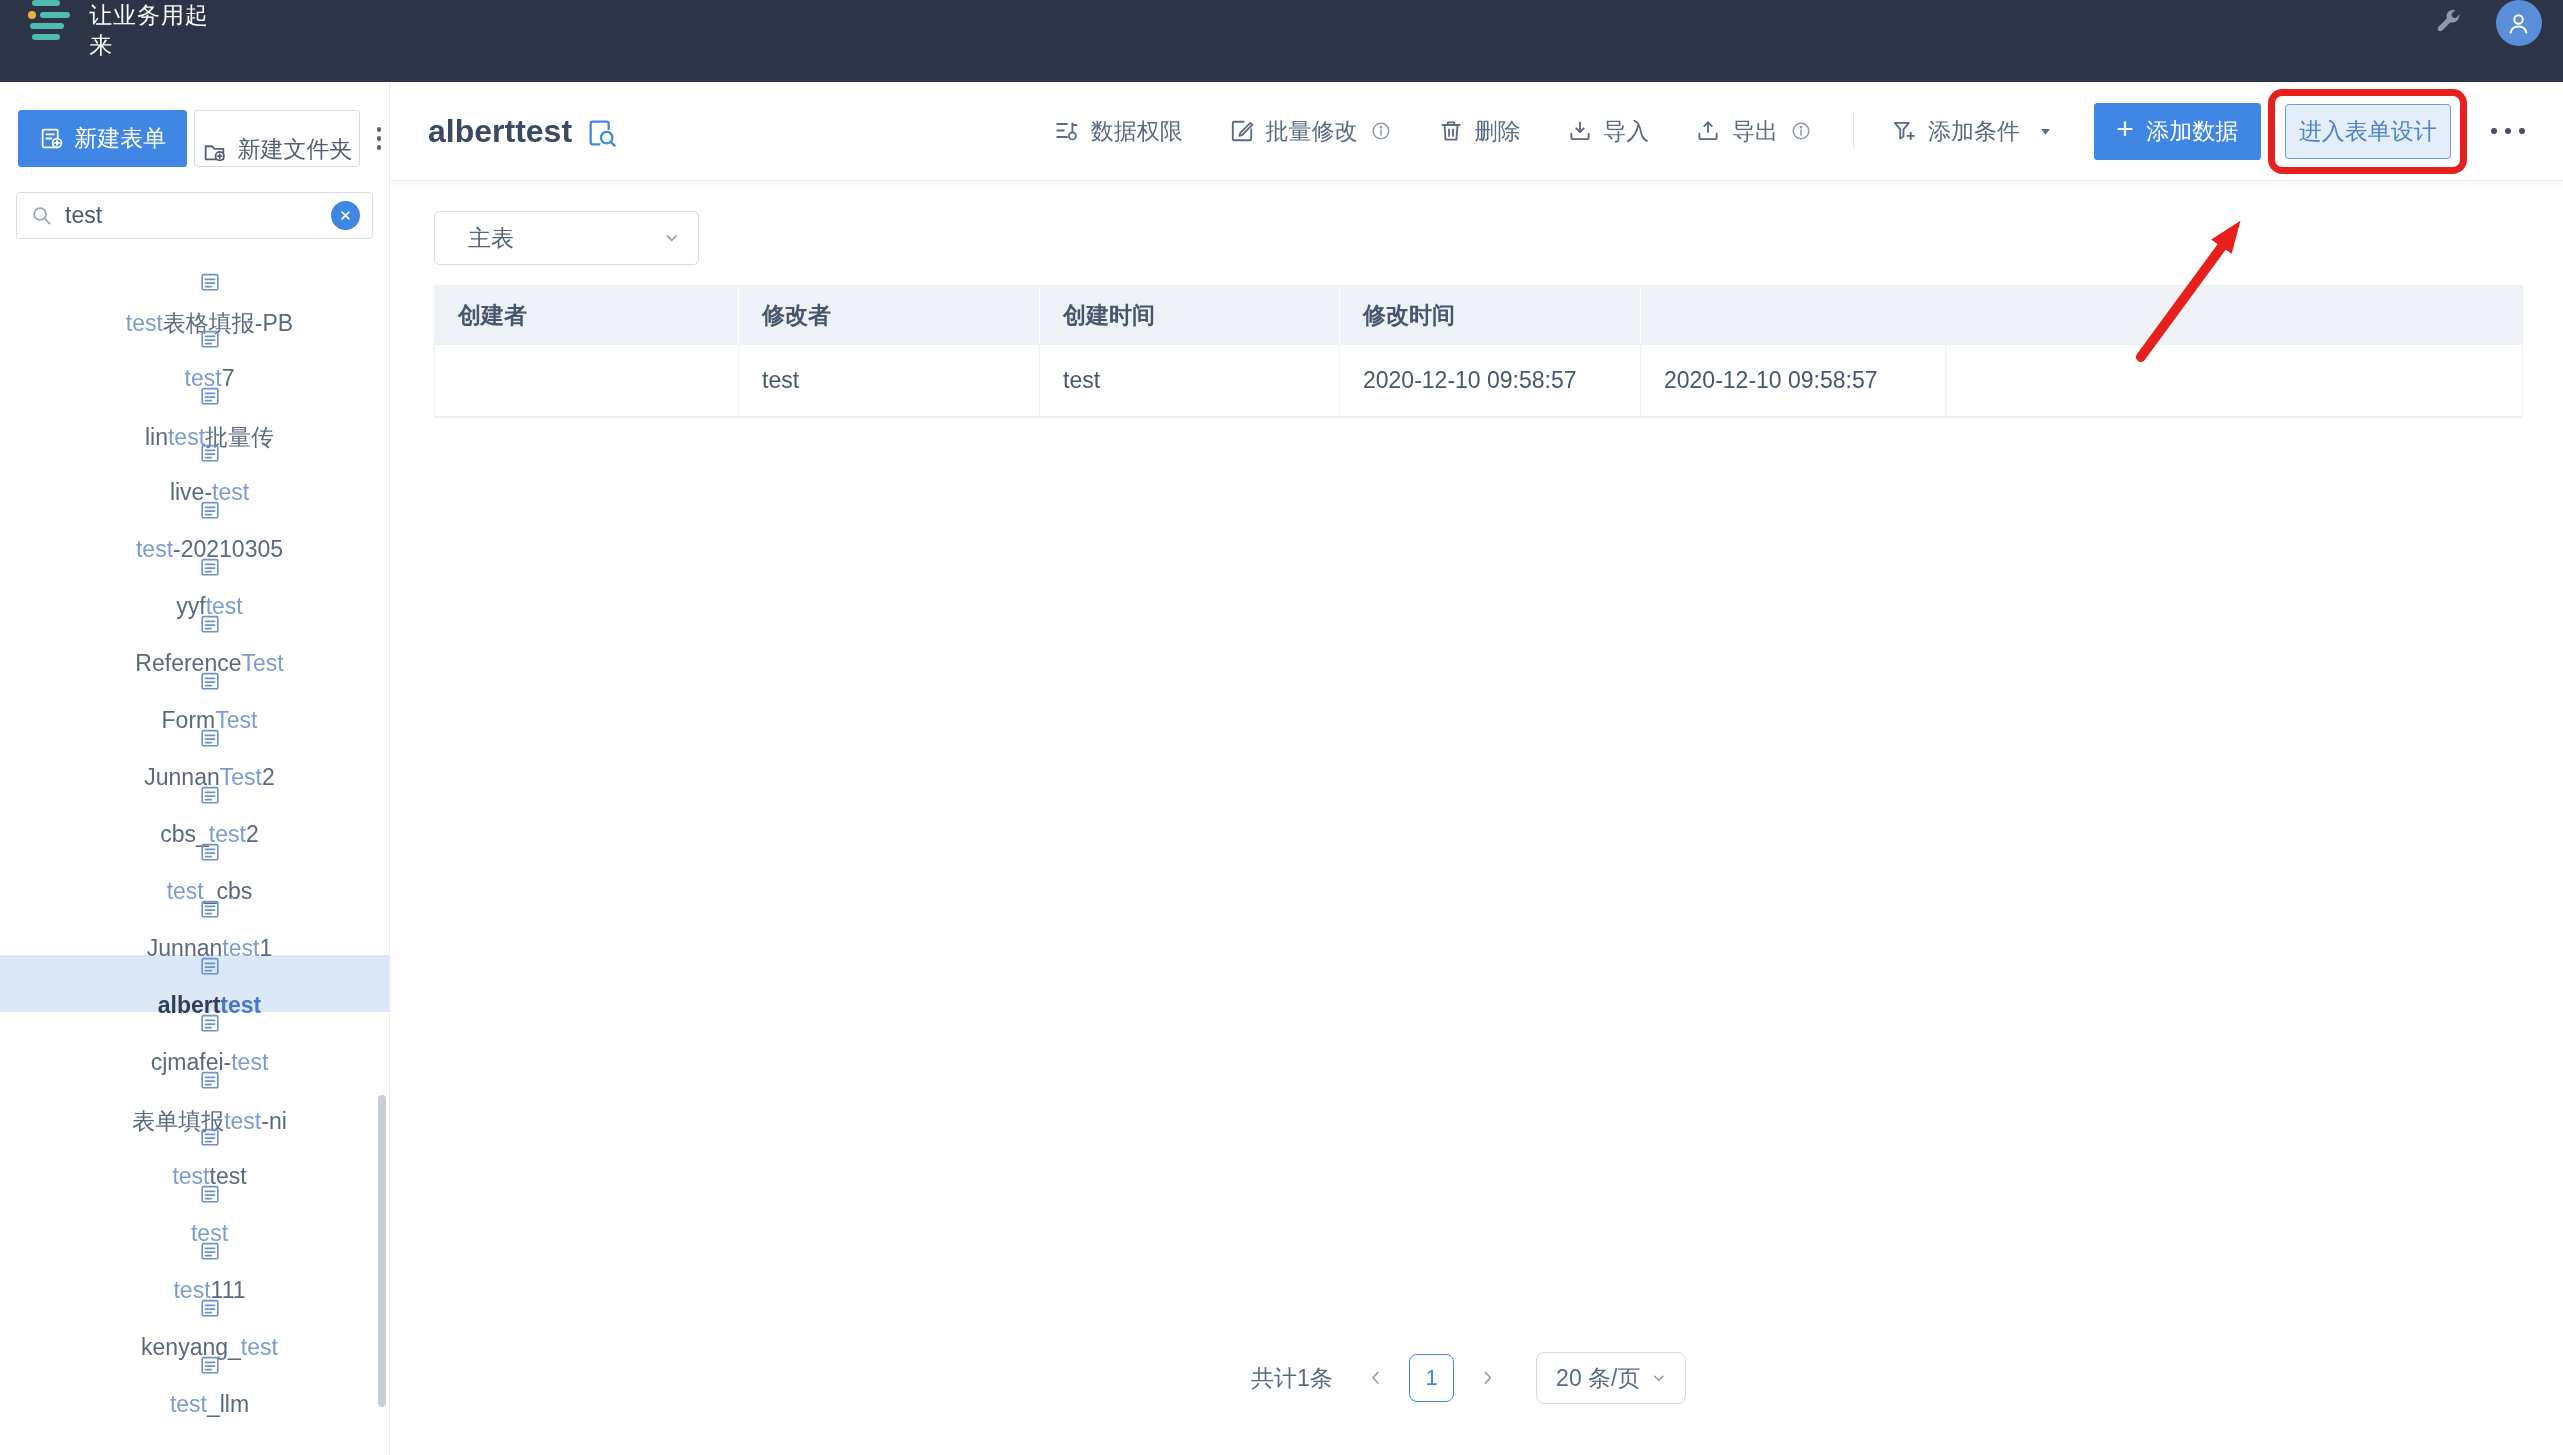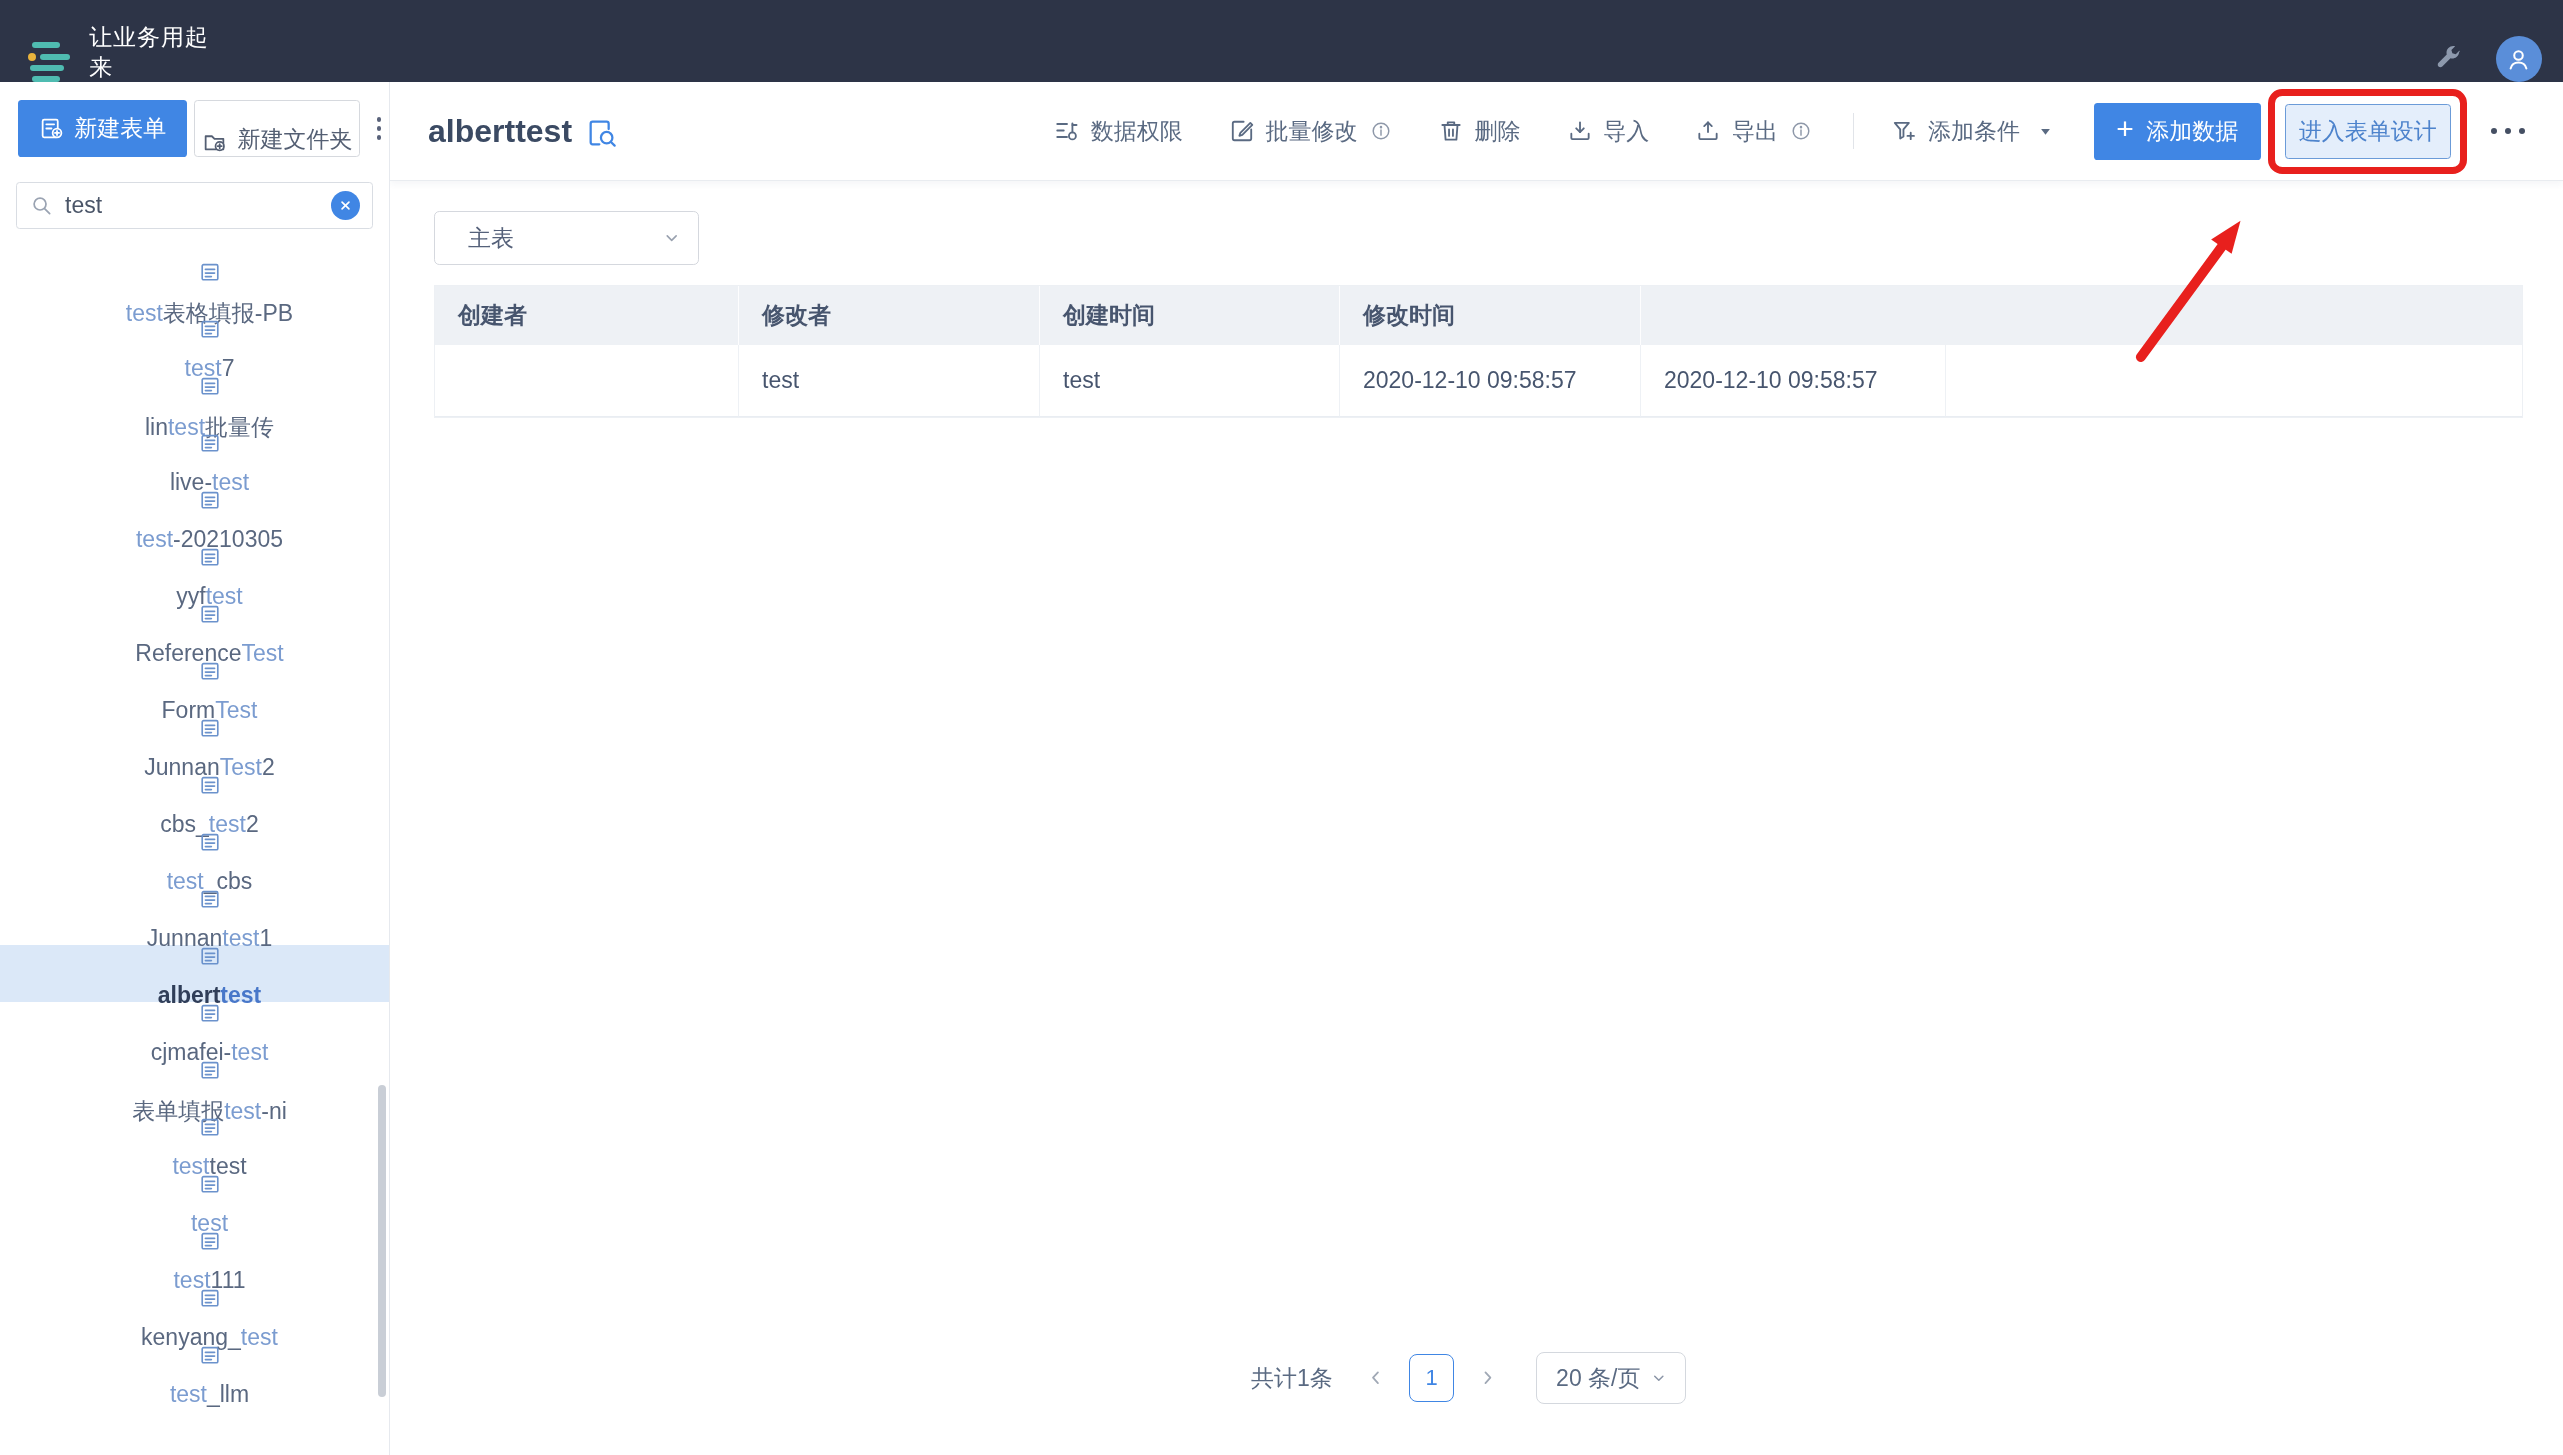--- a/index.html
+++ b/index.html
@@ -2,35 +2,35 @@
 <html lang="zh" style="--topbar-bg: #2d3447; --teal: #4fbcb1; --yellow: #e8b33d; --avatar-bg: #5a8ed9; --primary: #4086e4; --highlight-text: #7b9cd0; --selected-bg: #dbe8f8; --annotation-red: #e8201d; --table-header-bg: #eef1f5; --design-btn-bg: #e4eefb; --design-btn-border: #6b9bd8; --design-btn-text: #4d83cc;font-size:14.2px"><head>
 <meta charset="utf-8">
 <style>
   html,body{margin:0;padding:0;}
   body{
     width:2563px;height:1455px;position:relative;overflow:hidden;background:#fff;
     font-family:"Liberation Sans","DejaVu Sans",sans-serif;
     -webkit-font-smoothing:antialiased;
   }
   
-  .topbar{position:absolute;top:0;left:0;right:0;height:82px;background:var(--topbar-bg);display:flex;align-items:flex-end;z-index:5;}
+  .topbar{position:absolute;top:0;left:0;right:0;height:82px;background:var(--topbar-bg);display:flex;align-items:flex-start;z-index:5;}
   .logo{margin-left:28px;display:flex;flex-direction:column;gap:4.5px;cursor:pointer;}
   .logo .bar{height:6.2px;border-radius:3.1px;background:var(--teal);}
   .logo .r1{width:28px;margin-left:3.6px;}
   .logo .r2{display:flex;align-items:center;gap:3.6px;}
   .logo .dot{width:8px;height:8px;border-radius:50%;background:var(--yellow);}
   .logo .b2{width:30px;height:6.2px;border-radius:3.1px;background:var(--teal);}
   .logo .r3{width:34px;margin-left:1.8px;}
   .logo .r4{width:28px;margin-left:3.6px;}
   .topbar-title{margin-left:19.6px;color:#fff;font-size:23px;line-height:30px;width:125px;letter-spacing:0.9px;}
   .topbar-right{margin-left:auto;display:flex;align-items:center;gap:34px;margin-right:21.4px;}
   .wrench{width:30px;height:30px;color:#8d99ad;cursor:pointer;display:flex;}
   .avatar{width:46px;height:46px;border-radius:50%;background:var(--avatar-bg);display:flex;align-items:center;justify-content:center;cursor:pointer;}
   
-  .sidebar{position:absolute;top:72px;left:0;width:389px;bottom:0;background:#fff;border-right:0.9px solid #e6e9ee;z-index:2;}
+  .sidebar{position:absolute;top:82px;left:0;width:389px;bottom:0;background:#fff;border-right:0.9px solid #e6e9ee;z-index:2;}
   .side-actions{display:flex;align-items:center;margin:28px 0 0 18px;}
   .btn-primary{width:169px;height:57px;background:var(--primary);color:#fff;border:none;border-radius:3.6px;font-size:23px;font-family:inherit;display:flex;align-items:center;justify-content:center;gap:10.7px;cursor:pointer;}
   .btn-outline{width:166px;height:57px;margin-left:7.1px;background:#fff;color:#545f73;border:0.9px solid #d6d9de;border-radius:3.6px;font-size:23px;font-family:inherit;display:flex;align-items:flex-end;justify-content:center;gap:10.7px;cursor:pointer;}
   .kebab{margin-left:11.6px;display:flex;flex-direction:column;gap:4.5px;cursor:pointer;padding:5.3px;}
   .kebab i{width:4.5px;height:4.5px;border-radius:50%;background:#59627a;}
   .searchbox{margin:25px 16px 0 16px;height:45px;border:0.9px solid #d9dde3;border-radius:3.6px;display:flex;align-items:center;padding:0 12.5px;background:#fff;}
   .searchbox .sicon{width:23px;height:23px;color:#9aa3b2;display:flex;}
   .search-val{margin-left:12.5px;font-size:23px;color:#4a5568;}
   .clear-btn{margin-left:auto;width:29px;height:29px;border-radius:50%;background:var(--primary);display:flex;align-items:center;justify-content:center;cursor:pointer;}
   .form-list{margin-top:32px;}

